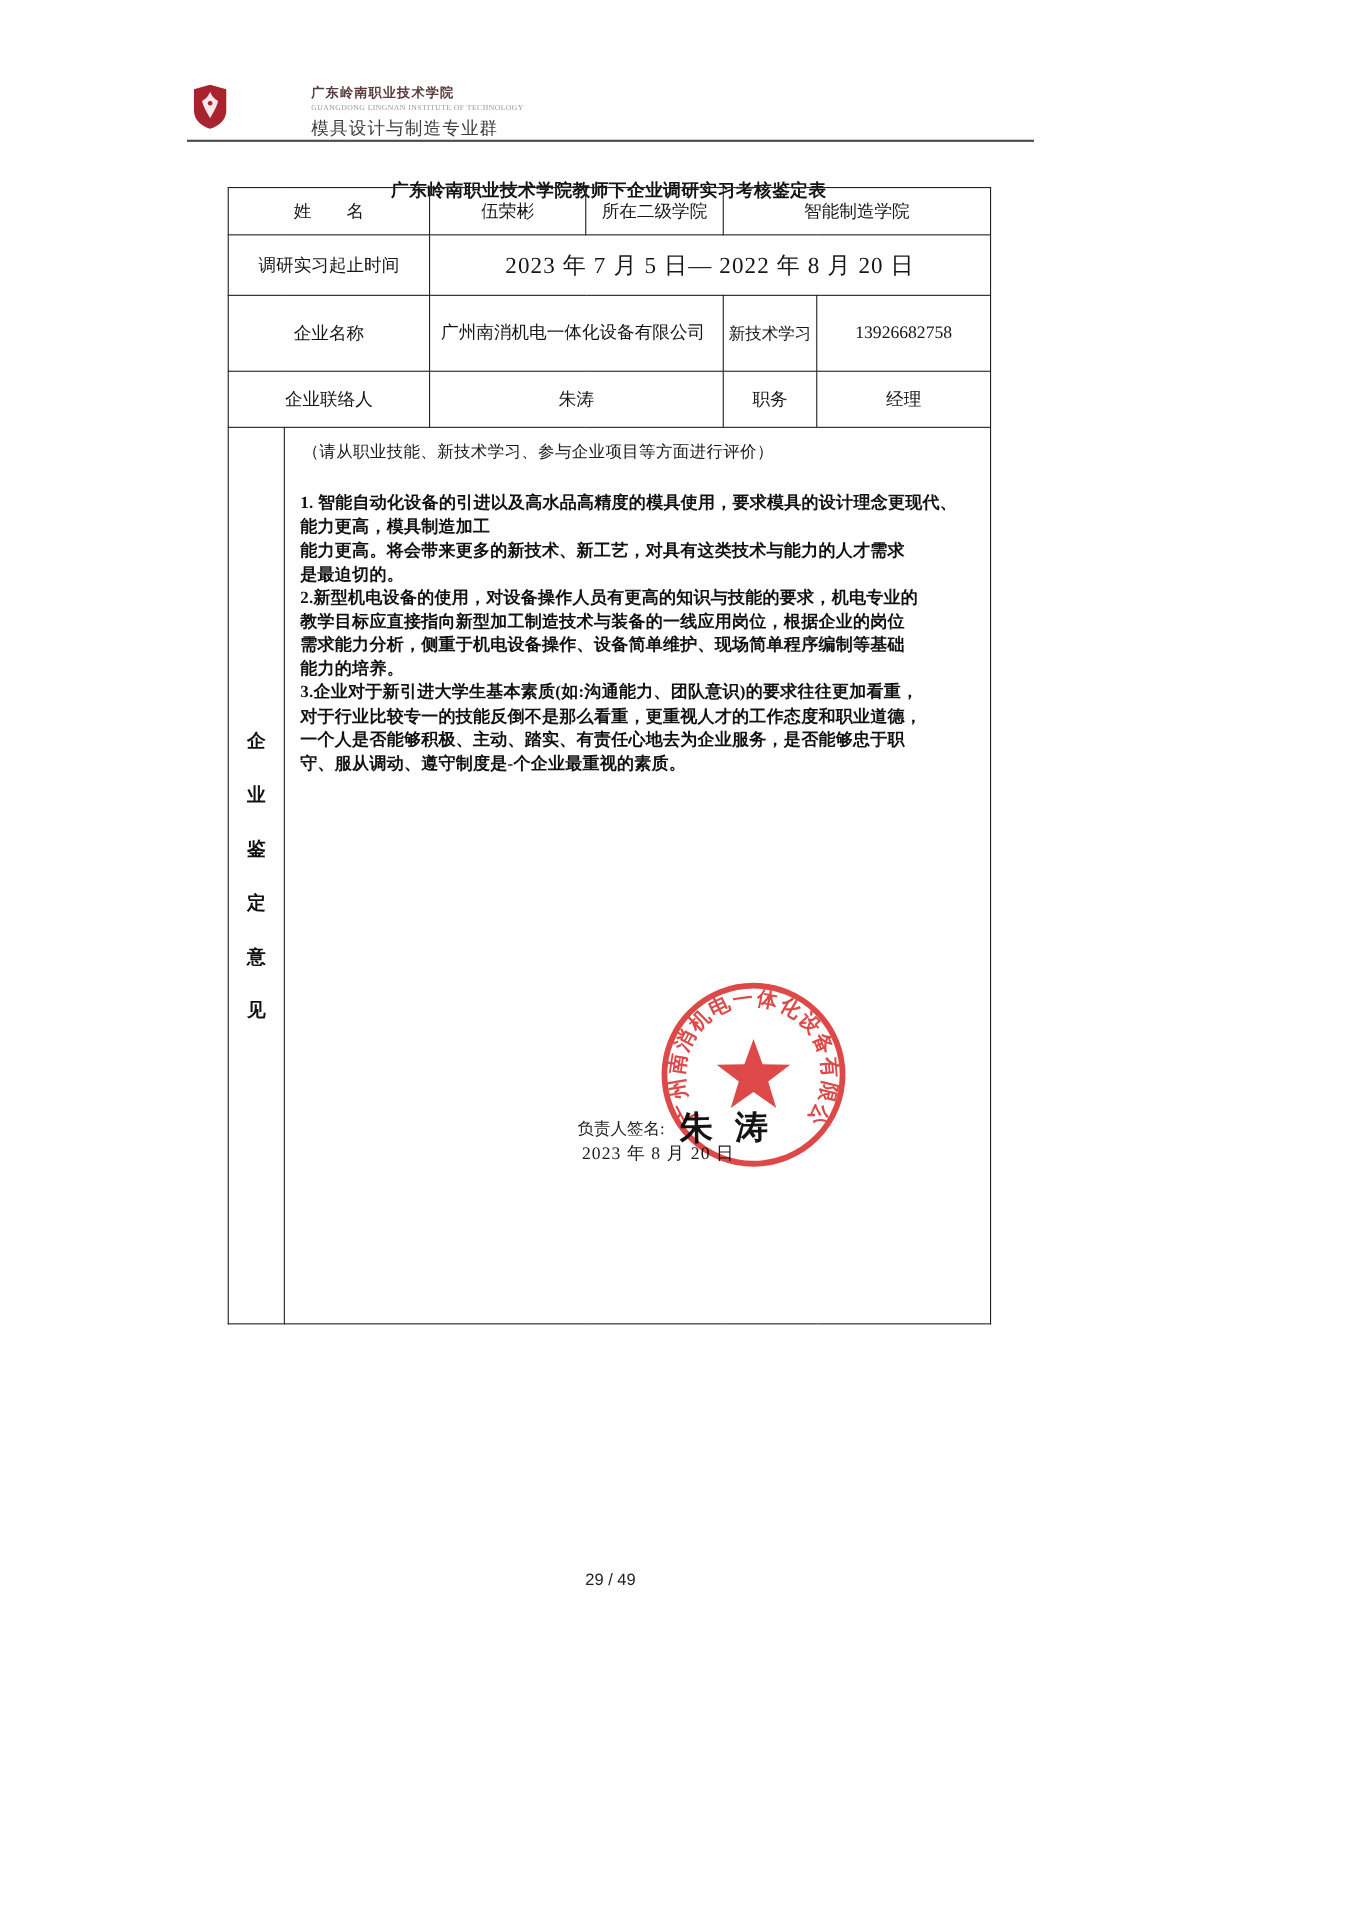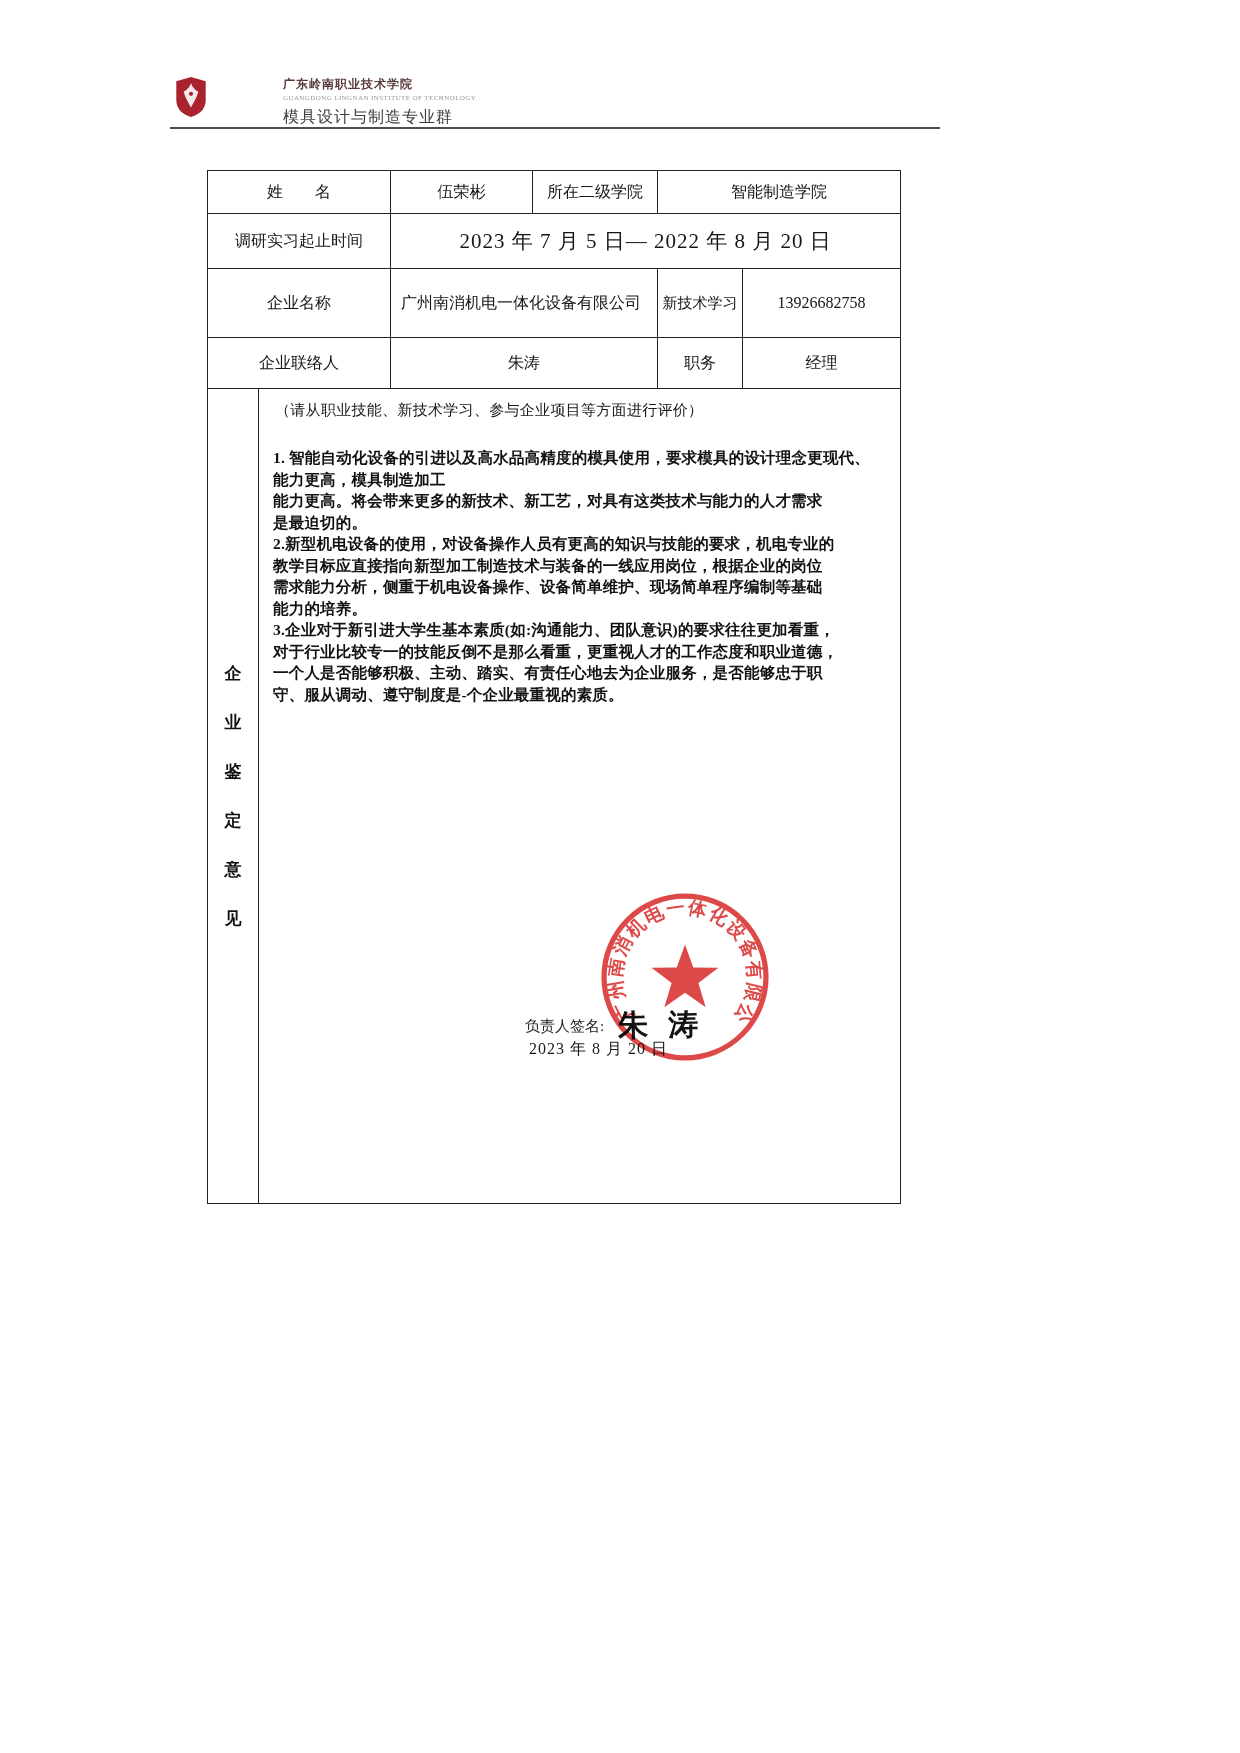--- a/index.html
+++ b/index.html
@@ -76,20 +76,21 @@
       <circle cx="30" cy="34" r="4" fill="#a8232e"></circle>
     </svg>
     <div class="head-text">
       <div class="inst">广东岭南职业技术学院</div>
       <div class="inst-en">GUANGDONG LINGNAN INSTITUTE OF TECHNOLOGY</div>
       <div class="dept">模具设计与制造专业群</div>
     </div>
   </div>
   <div class="head-rule"></div>
 
+  <div class="form-title">广东岭南职业技术学院教师下企业调研实习考核鉴定表</div>
 
   <table class="form-table">
     <colgroup>
       <col style="width:51px">
         <col style="width:132px">
         <col style="width:142px">
       <col style="width:125px">
         <col style="width:85px">
         <col style="width:158px">
     </colgroup>
@@ -156,13 +157,14 @@
             <text class="seal-text">
               <textPath href="#sealArc" startOffset="1%">广州南消机电一体化设备有限公司</textPath>
             </text>
             <polygon fill="#d8302e" points="100,63 109.4,89.1 138,89.6 115.2,106.9 123.5,134.4 100,118 76.5,134.4 84.8,106.9 62,89.6 90.6,89.1"></polygon>
           </svg>
         </td>
       </tr>
     </tbody>
   </table>
 
+  <div class="page-number">29 / 49</div>
 </div>
 
 </body></html>

